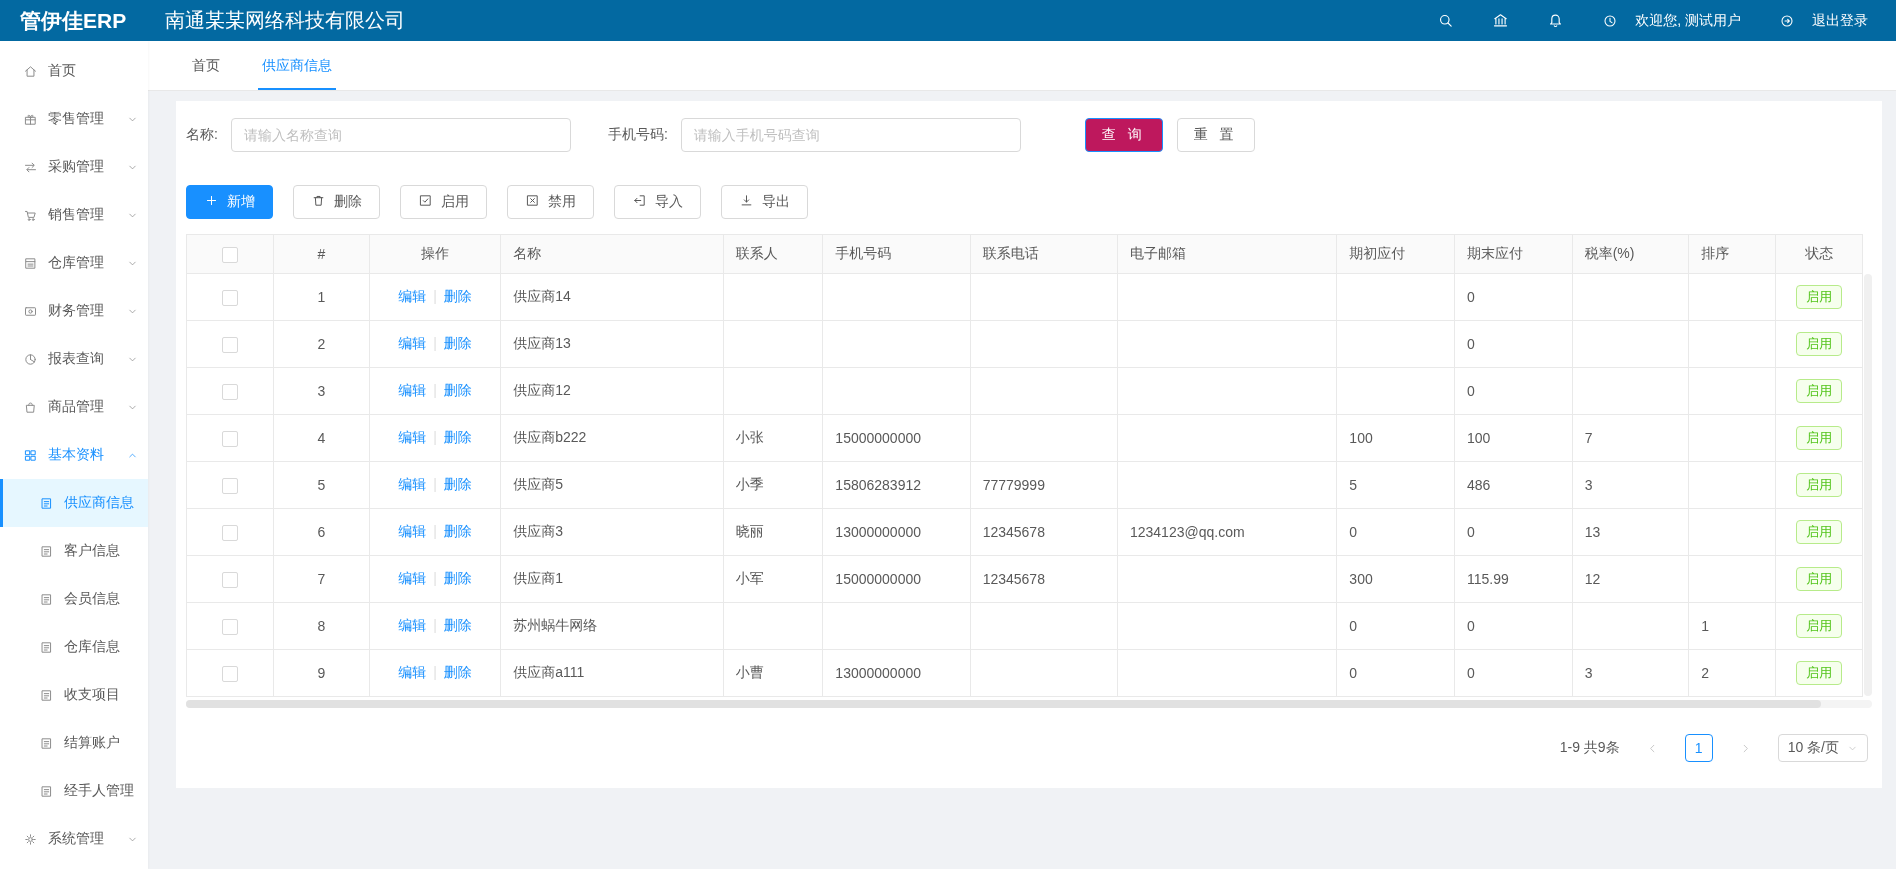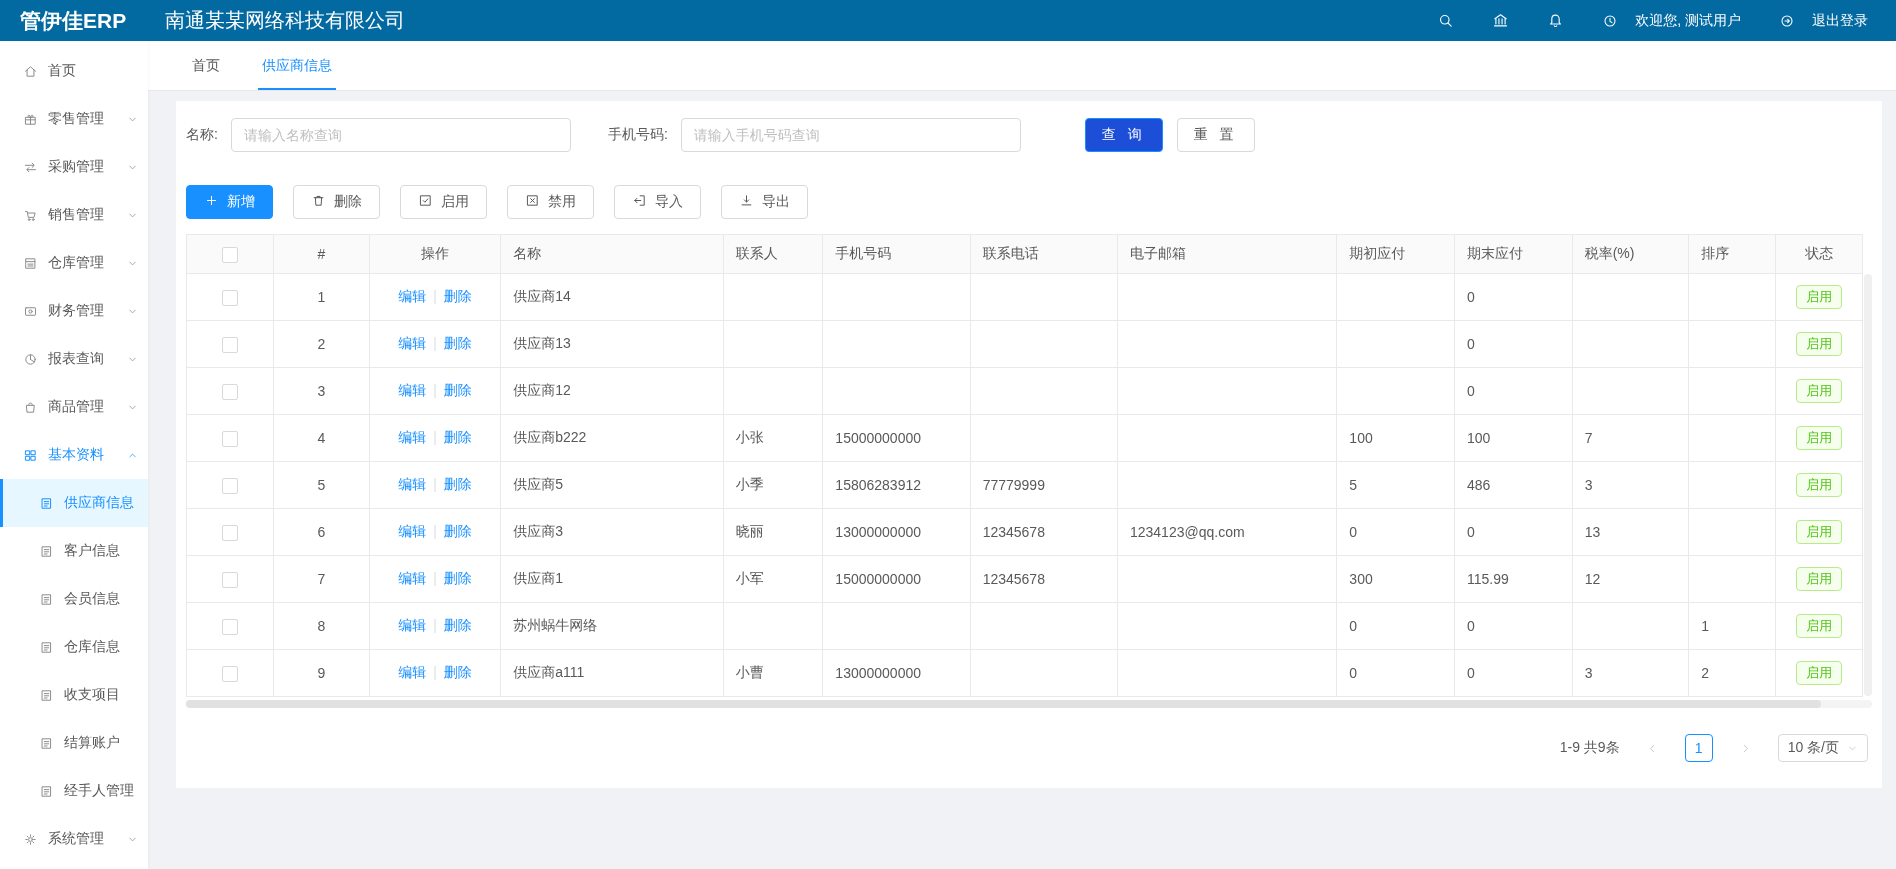--- a/index.html
+++ b/index.html
@@ -47,21 +47,21 @@
   .content { margin:10px 14px 0 28px; background:#fff; padding:17px 10px 26px; }
 
   
   .filter-row { display:flex; align-items:center; }
   .fgroup { display:flex; align-items:center; margin-right:37px; }
   .fgroup label { margin-right:13px; white-space:nowrap; color:#595959; }
   .fgroup input { width:340px; height:34px; border:1px solid #d9d9d9; border-radius:4px;
                   padding:4px 12px; font:inherit; color:#595959; outline:none; }
   .fgroup input::placeholder { color:#bfbfbf; }
   .fbtn { height:34px; border-radius:4px; font:inherit; cursor:pointer; padding:0 16px; letter-spacing:4px; }
-  .fbtn.primary { background:#1d4ed8; border:1px solid #1890ff; color:#fff; margin-left:27px; }
+  .fbtn.primary { background:#be185d; border:1px solid #1890ff; color:#fff; margin-left:27px; }
   .fbtn.plain { background:#fff; border:1px solid #d9d9d9; color:#595959; margin-left:14px; letter-spacing:4px; }
 
   
   .toolbar { display:flex; gap:20px; margin-top:33px; }
   .tbtn { height:34px; display:inline-flex; align-items:center; gap:8px; padding:0 17px;
           background:#fff; border:1px solid #d9d9d9; border-radius:4px; color:#595959;
           font:inherit; cursor:pointer; }
   .tbtn svg { width:15px; height:15px; }
   .tbtn.primary { background:#1890ff; border-color:#1890ff; color:#fff; }
 

